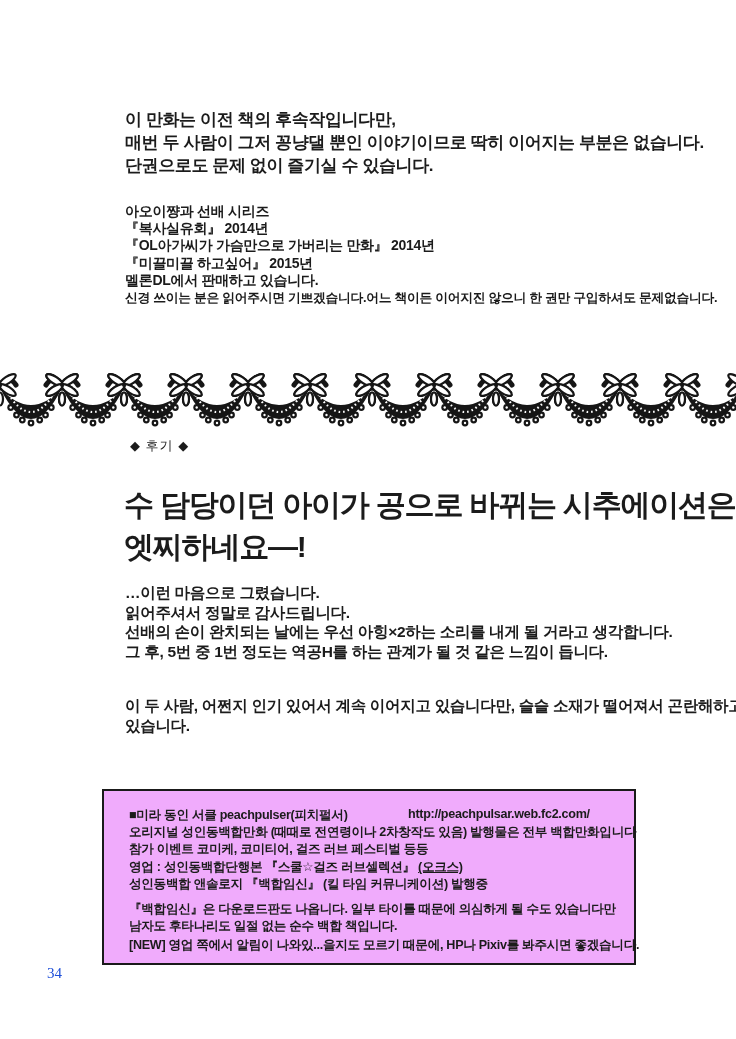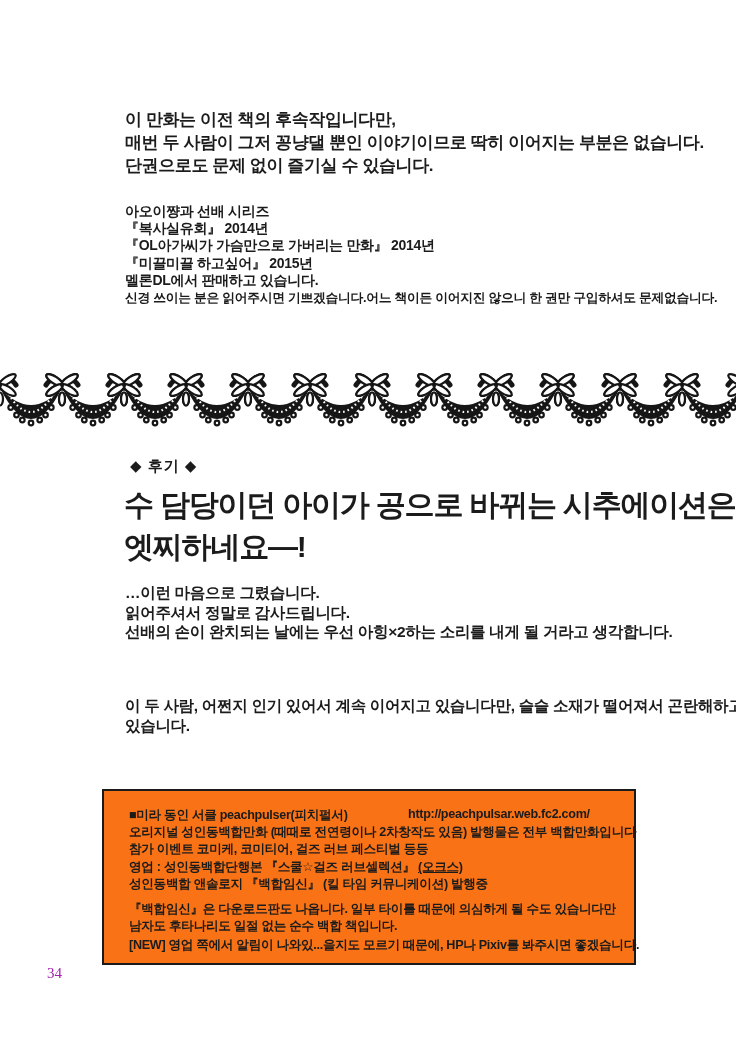--- a/index.html
+++ b/index.html
@@ -18,32 +18,32 @@
   .intro { left:125px; top:108px; font-size:17px; line-height:23px; font-weight:600; letter-spacing:-0.4px; white-space:nowrap; }
 
   
   .series { left:125px; top:203px; font-size:14px; line-height:17.2px; font-weight:600; letter-spacing:-0.3px; white-space:nowrap; }
   .series .note { font-size:12.8px; }
 
   
   .lace { left:0; top:366px; width:736px; height:66px; }
 
   
-  .afterword-heading { left:130px; top:457px; font-size:15px; font-weight:bold; letter-spacing:1px; white-space:nowrap; }
+  .afterword-heading { left:130px; top:437px; font-size:13px; font-weight:normal; letter-spacing:1px; white-space:nowrap; }
   .afterword-title { left:124px; top:484px; font-size:30px; line-height:42px; font-weight:bold; letter-spacing:-1.2px; white-space:nowrap; }
   .afterword-body { left:125px; top:583px; font-size:15.5px; line-height:19.5px; font-weight:600; letter-spacing:-0.3px; white-space:nowrap; }
   .afterword-closing { left:125px; top:696px; font-size:15.5px; line-height:20px; font-weight:600; letter-spacing:-0.3px; white-space:nowrap; }
 
   
-  .info-box { left:102px; top:789px; width:530px; height:172px; border:2px solid #1a1a1a; background:#f97316; }
+  .info-box { left:102px; top:789px; width:530px; height:172px; border:2px solid #1a1a1a; background:#f0abfc; }
   .info-box .line { position:absolute; left:25px; font-size:12.6px; font-weight:600; letter-spacing:-0.3px; white-space:nowrap; }
   .info-box .url { position:absolute; left:279px; top:0; }
   .underline { text-decoration:underline; }
 
-  .page-number { left:47px; top:965px; font-size:15px; color:#a21caf; font-family:"Liberation Serif","DejaVu Serif",serif; }
+  .page-number { left:47px; top:965px; font-size:15px; color:#1d4ed8; font-family:"Liberation Serif","DejaVu Serif",serif; }
 </style>
 </head>
 <body>
 
 <div class="page">
 
   <div class="abs intro">
     <div>이 만화는 이전 책의 후속작입니다만,</div>
     <div>매번 두 사람이 그저 꽁냥댈 뿐인 이야기이므로 딱히 이어지는 부분은 없습니다.</div>
     <div>단권으로도 문제 없이 즐기실 수 있습니다.</div>
@@ -120,20 +120,21 @@
 
   <div class="abs afterword-title">
     <div>수 담당이던 아이가 공으로 바뀌는 시추에이션은</div>
     <div>엣찌하네요—!</div>
   </div>
 
   <div class="abs afterword-body">
     <div>…이런 마음으로 그렸습니다.</div>
     <div>읽어주셔서 정말로 감사드립니다.</div>
     <div>선배의 손이 완치되는 날에는 우선 아힝×2하는 소리를 내게 될 거라고 생각합니다.</div>
+    <div>그 후, 5번 중 1번 정도는 역공H를 하는 관계가 될 것 같은 느낌이 듭니다.</div>
   </div>
 
   <div class="abs afterword-closing">
     <div>이 두 사람, 어쩐지 인기 있어서 계속 이어지고 있습니다만, 슬슬 소재가 떨어져서 곤란해하고</div>
     <div>있습니다.</div>
   </div>
 
   <div class="abs info-box">
     <div class="line" style="top:16px; right:25px; left:25px;">
       <span>■미라 동인 서클 peachpulser(피치펄서)</span>

